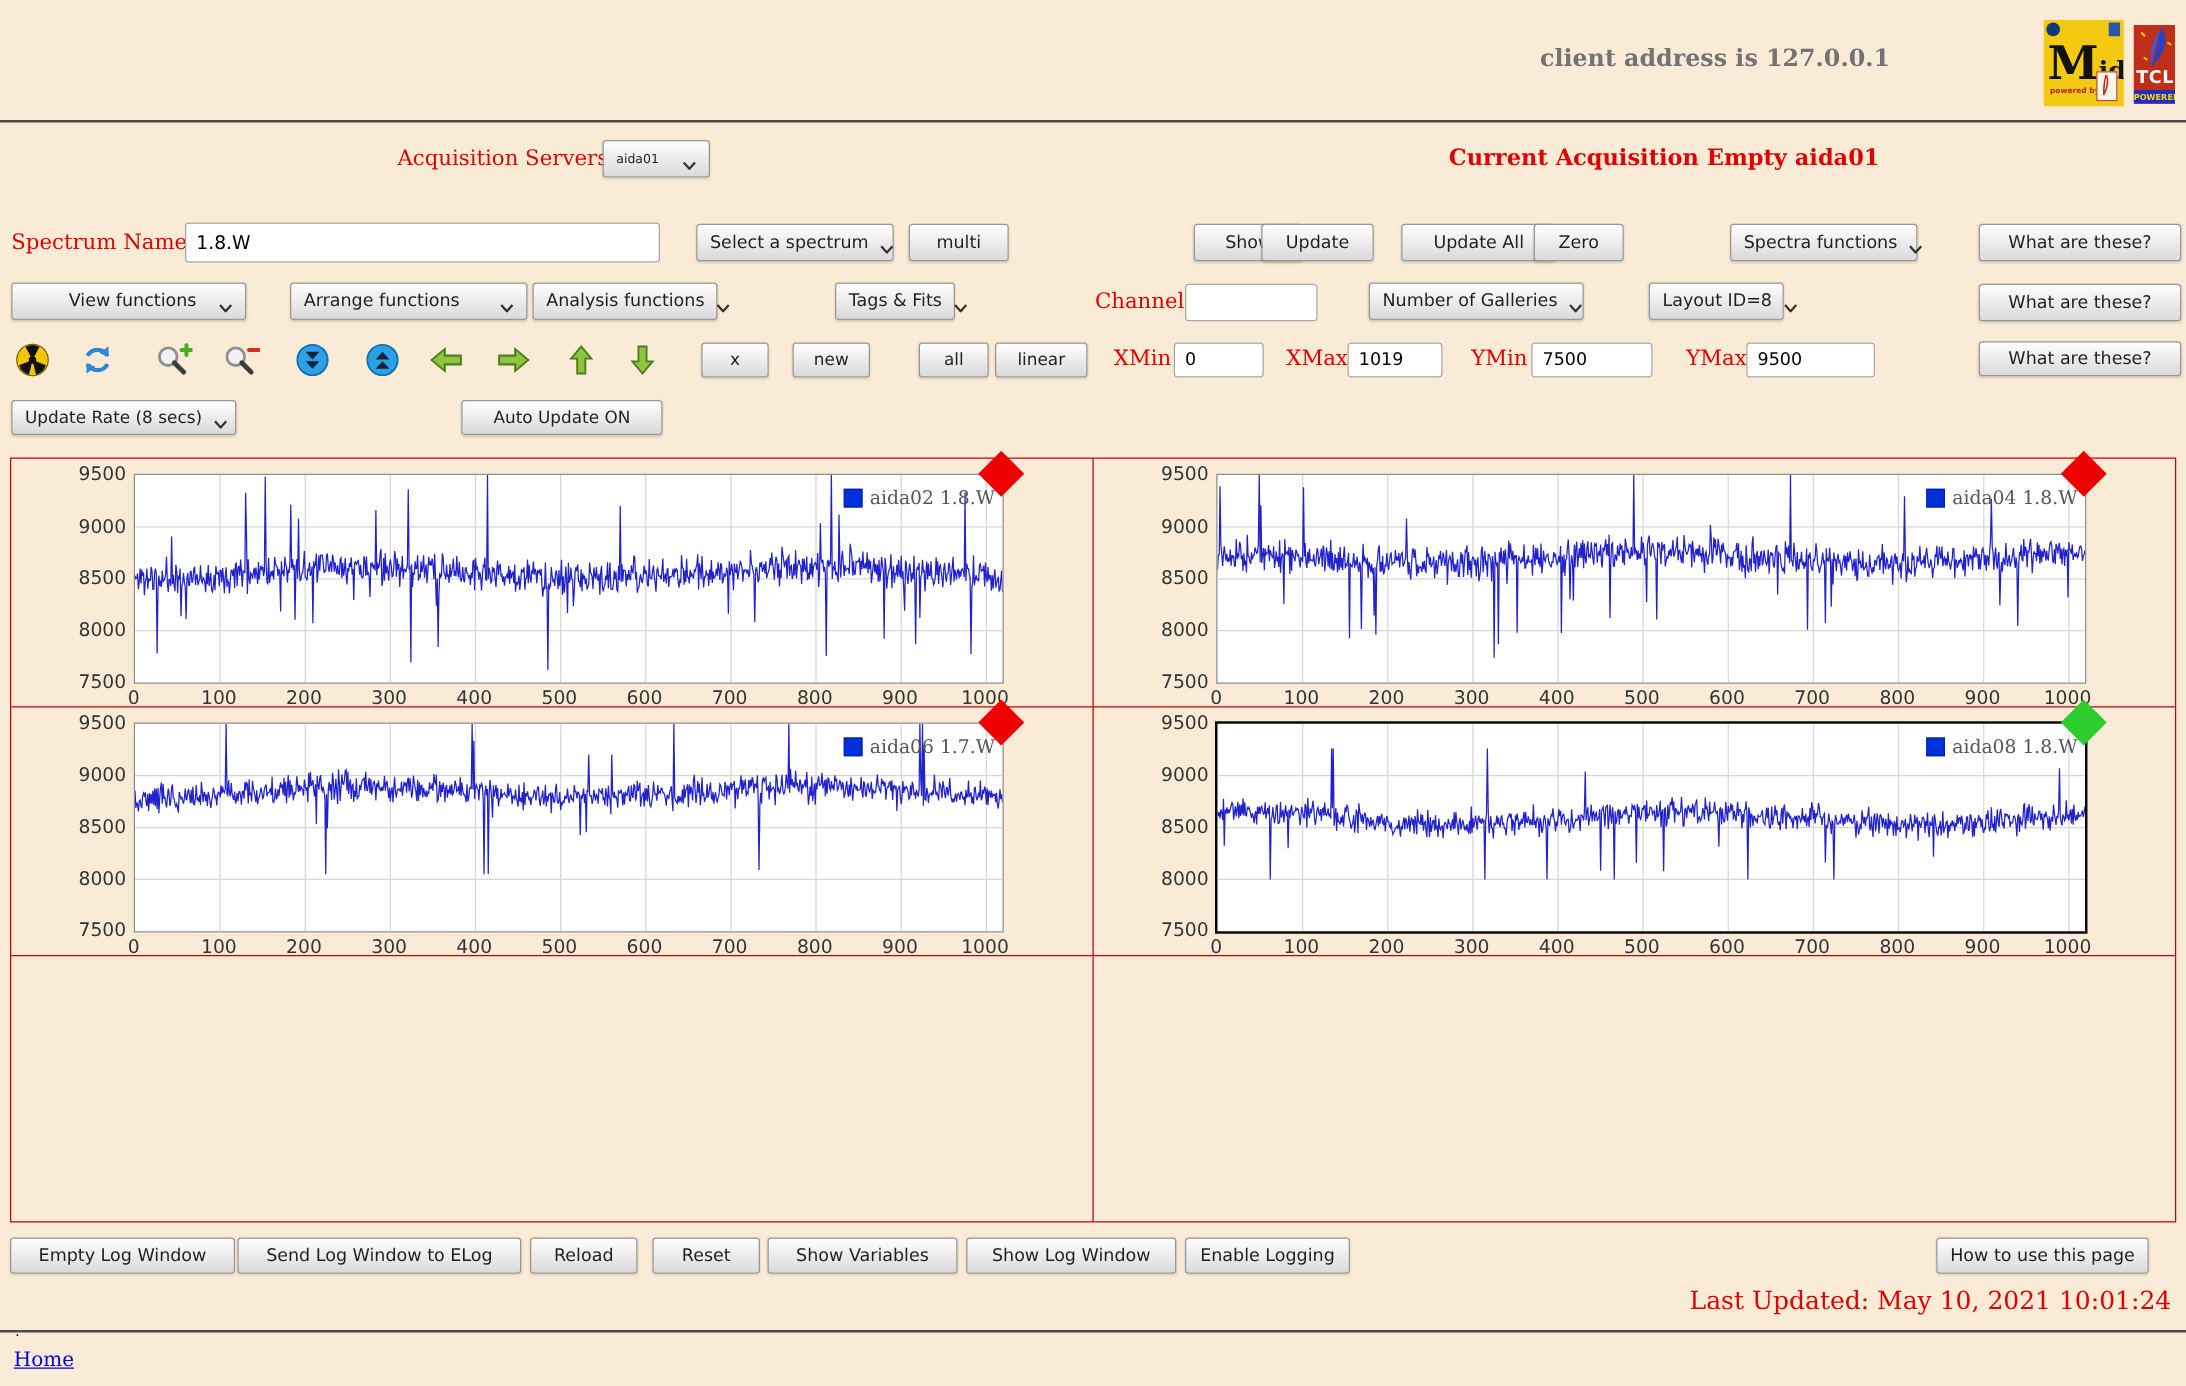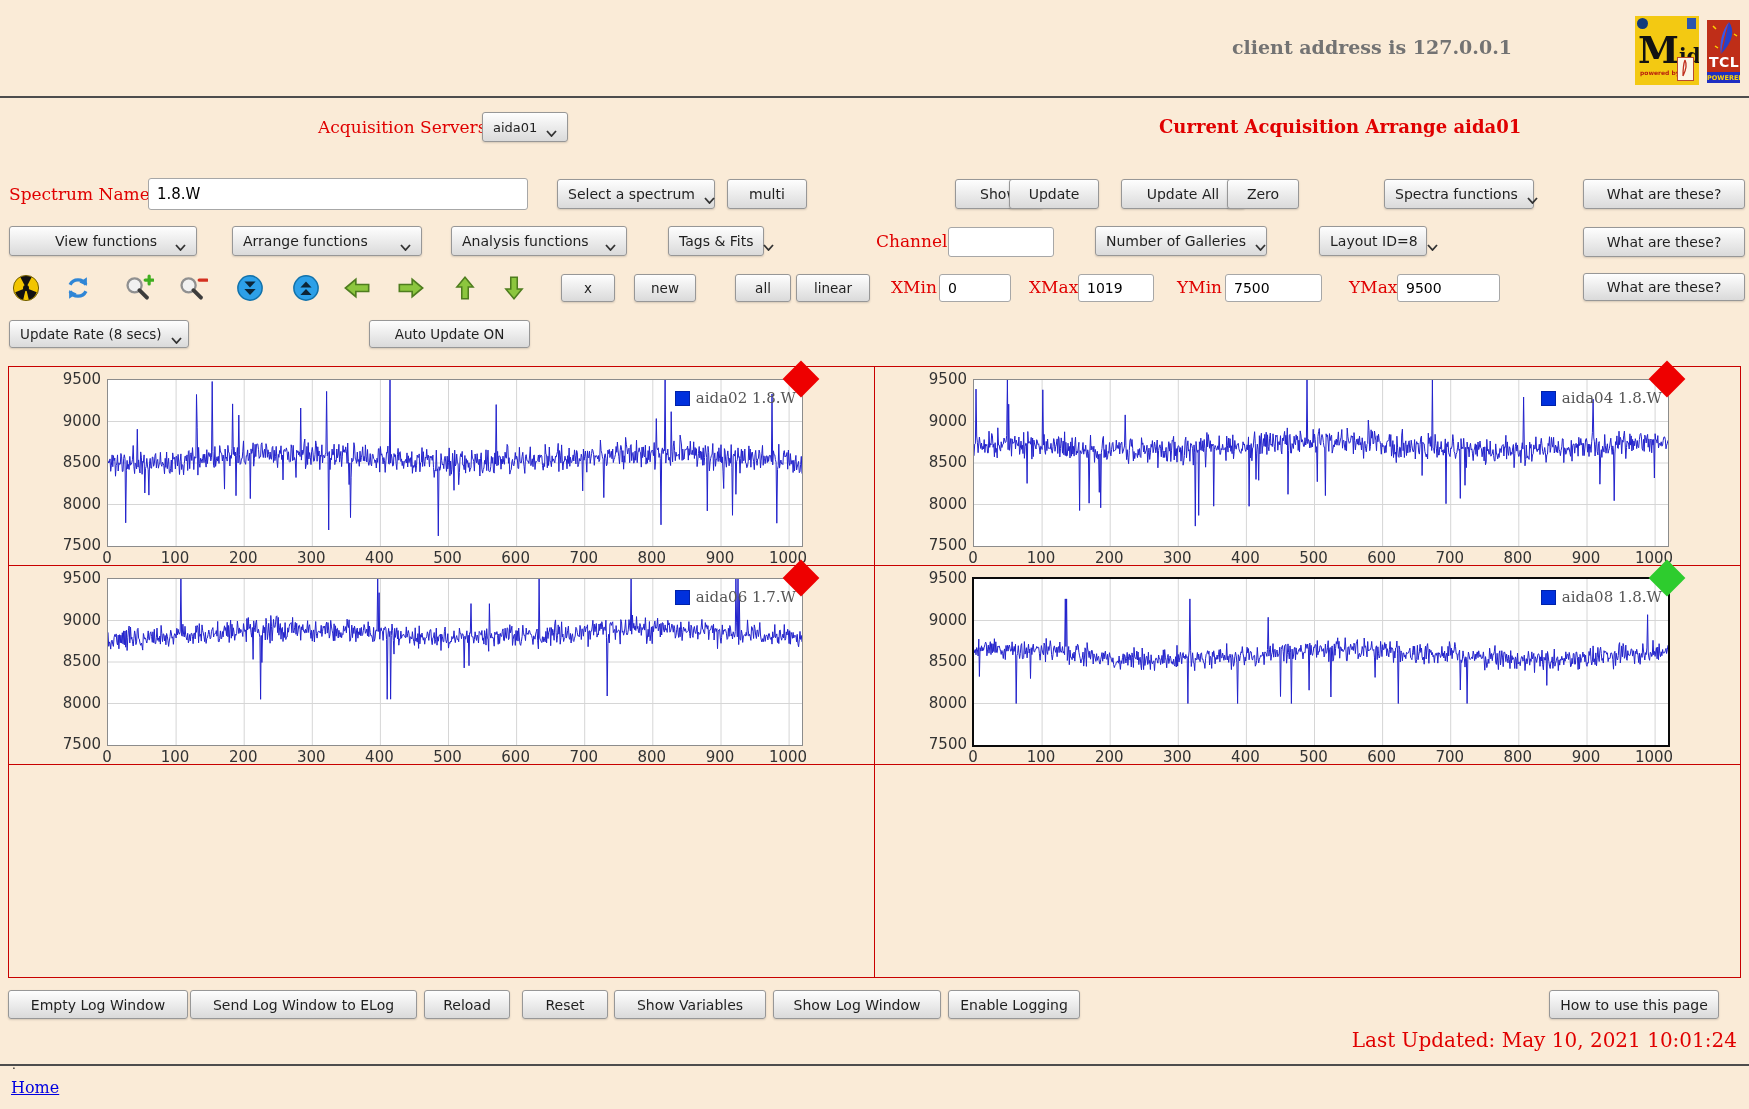--- a/index.html
+++ b/index.html
@@ -93,26 +93,26 @@
     </svg>
     <div class="tcl-text">TCL</div>
     <div class="tcl-powered">POWERED</div>
   </div>
 
   <div class="hr1"></div>
 
   <div class="row" style="top:112px;height:36px;">
     <div class="lbl" style="left:318px;width:157px;text-align:right;">Acquisition Servers</div>
     <div class="sel" style="left:482px;width:86px;">
-      <span style="font-size:13px;">aida01</span>
-      <span class="chev"><svg viewBox="0 0 11 7" width="11" height="7">
-            <polyline points="1,1 5.5,6 10,1" fill="none" stroke="#333" stroke-width="1.8"></polyline>
-          </svg></span>
-    </div>
-    <div style="left:1159px;top:4px;font-family:'DejaVu Serif',serif;font-weight:bold;font-size:18px;color:#e00000;">Current Acquisition Arrange aida01</div>
+      <span style="font-size:10px;">aida01</span>
+      <span class="chev"><svg viewBox="0 0 11 7" width="11" height="7">
+            <polyline points="1,1 5.5,6 10,1" fill="none" stroke="#333" stroke-width="1.8"></polyline>
+          </svg></span>
+    </div>
+    <div style="left:1159px;top:4px;font-family:'DejaVu Serif',serif;font-weight:bold;font-size:18px;color:#e00000;">Current Acquisition Empty aida01</div>
   </div>
 
   <div class="row" style="top:178px;height:34px;">
     <div class="lbl" style="left:9px;top:1px;">Spectrum Name:</div>
     <input class="inp" style="left: 148px; top: 0px; width: 380px; height: 32px; font-size: 15px;" value="1.8.W">
     <div class="sel" style="left:557px;top:1px;width:158px;">
       <span>Select a spectrum</span>
       <span class="chev"><svg viewBox="0 0 11 7" width="11" height="7">
             <polyline points="1,1 5.5,6 10,1" fill="none" stroke="#333" stroke-width="1.8"></polyline>
           </svg></span>
@@ -137,21 +137,21 @@
       <span class="chev"><svg viewBox="0 0 11 7" width="11" height="7">
             <polyline points="1,1 5.5,6 10,1" fill="none" stroke="#333" stroke-width="1.8"></polyline>
           </svg></span>
     </div>
     <div class="sel" style="left:232px;width:190px;">
       <span>Arrange functions</span>
       <span class="chev"><svg viewBox="0 0 11 7" width="11" height="7">
             <polyline points="1,1 5.5,6 10,1" fill="none" stroke="#333" stroke-width="1.8"></polyline>
           </svg></span>
     </div>
-    <div class="sel" style="left:451px;width:176px;">
+    <div class="sel" style="left:426px;width:148px;">
       <span>Analysis functions</span>
       <span class="chev"><svg viewBox="0 0 11 7" width="11" height="7">
             <polyline points="1,1 5.5,6 10,1" fill="none" stroke="#333" stroke-width="1.8"></polyline>
           </svg></span>
     </div>
     <div class="sel" style="left:668px;width:96px;">
       <span>Tags &amp; Fits</span>
       <span class="chev"><svg viewBox="0 0 11 7" width="11" height="7">
             <polyline points="1,1 5.5,6 10,1" fill="none" stroke="#333" stroke-width="1.8"></polyline>
           </svg></span>

